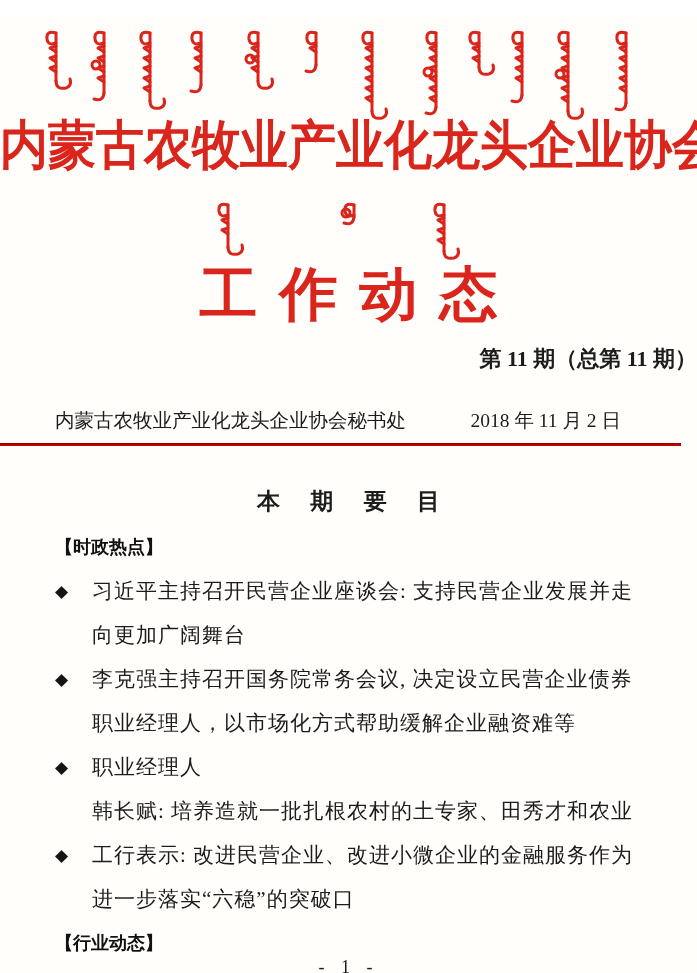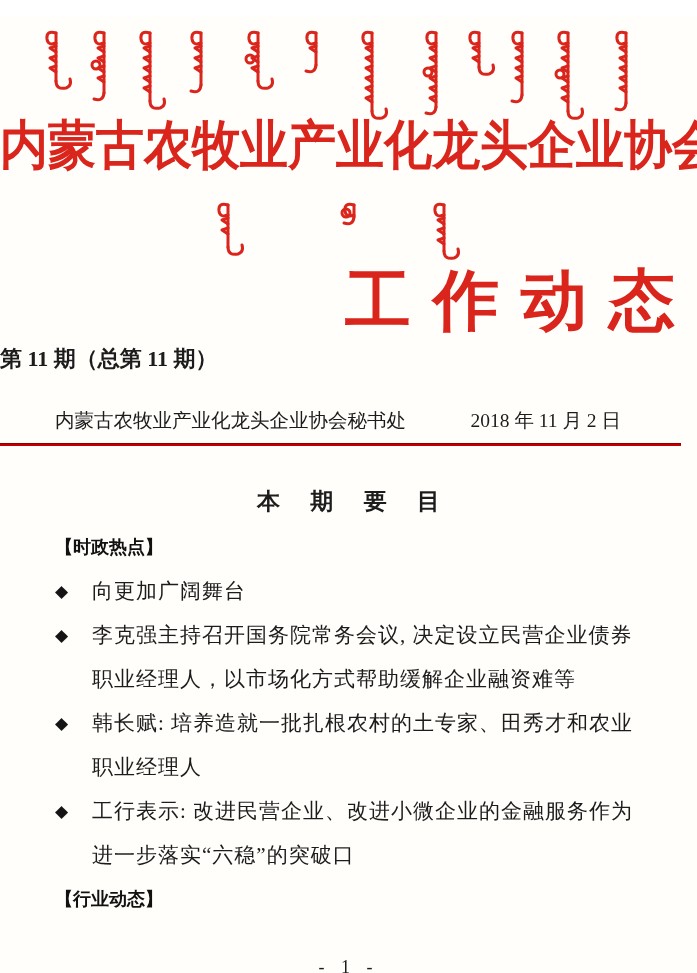--- a/index.html
+++ b/index.html
@@ -34,31 +34,31 @@
     color:var(--red);
     font-weight:bold;
     font-size:48px;
     letter-spacing:0px;
     transform:scaleY(1.1);
     transform-origin:top center;
     white-space:nowrap;
   }
   .bulletin-title{
     position:absolute;top:240px;left:0;right:0;
-    text-align:right;
+    text-align:center;
     color:var(--red);
     font-weight:bold;
-    font-size:66px;
+    font-size:58px;
     letter-spacing:22px;
     text-indent:22px;
     white-space:nowrap;
   }
   .issue-line{
     position:absolute;top:328px;left:0;right:0;
-    text-align:left;
+    text-align:right;
     font-weight:bold;
     font-size:22px;
   }
   .publisher-row{
     position:absolute;top:391px;left:55px;right:76px;
     display:flex;justify-content:space-between;align-items:flex-start;
     font-size:19.5px;
   }
   .red-divider{
     position:absolute;top:427px;left:0;
@@ -264,35 +264,36 @@
 
   <div class="red-divider"></div>
 
   <div class="toc-heading">本 期 要 目</div>
 
   <div class="contents-body">
       <div class="section-title">【时政热点】</div>
       <div class="toc-item">
         <span class="marker">◆</span>
         <div class="lines">
+          <div class="line">习近平主持召开民营企业座谈会: 支持民营企业发展并走</div>
           <div class="line">向更加广阔舞台</div>
         </div>
       </div>
       <div class="toc-item">
         <span class="marker">◆</span>
         <div class="lines">
           <div class="line">李克强主持召开国务院常务会议, 决定设立民营企业债券</div>
           <div class="line">职业经理人，以市场化方式帮助缓解企业融资难等</div>
         </div>
       </div>
       <div class="toc-item">
         <span class="marker">◆</span>
         <div class="lines">
+          <div class="line">职业经理人</div>
           <div class="line">韩长赋: 培养造就一批扎根农村的土专家、田秀才和农业</div>
-          <div class="line">职业经理人</div>
         </div>
       </div>
       <div class="toc-item">
         <span class="marker">◆</span>
         <div class="lines">
           <div class="line">工行表示: 改进民营企业、改进小微企业的金融服务作为</div>
           <div class="line">进一步落实“六稳”的突破口</div>
         </div>
       </div>
       <div class="section-title">【行业动态】</div>

